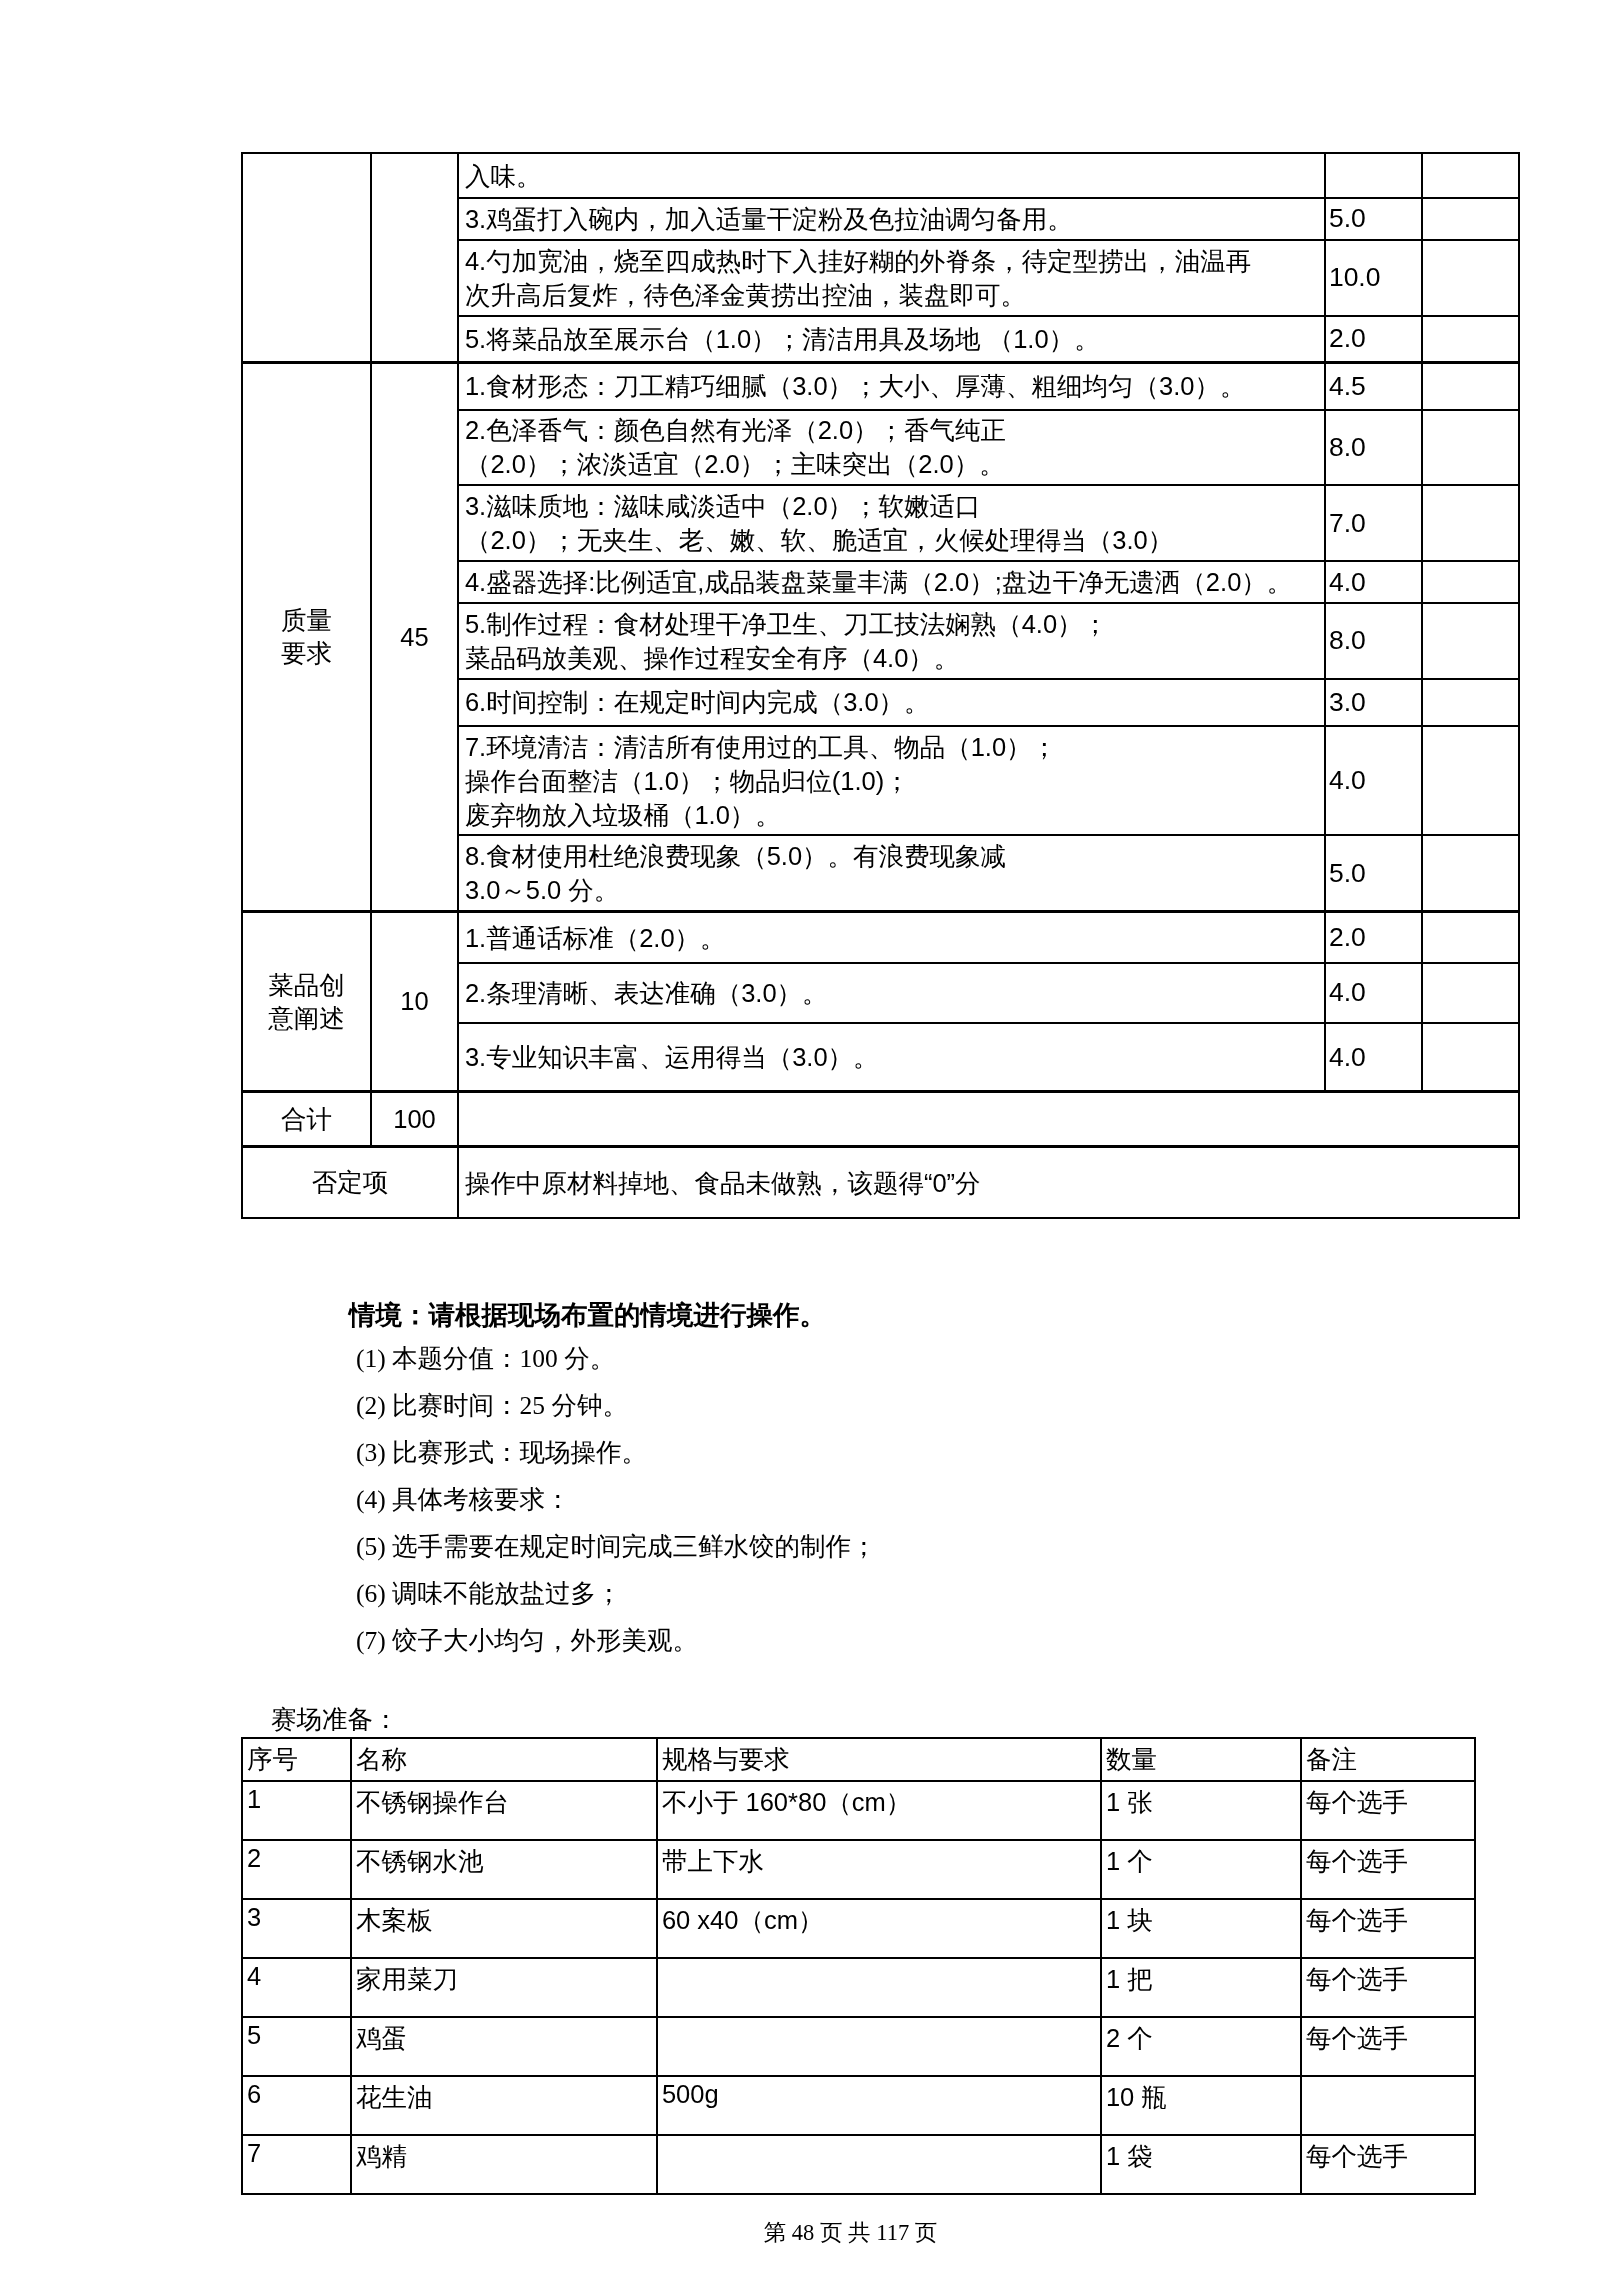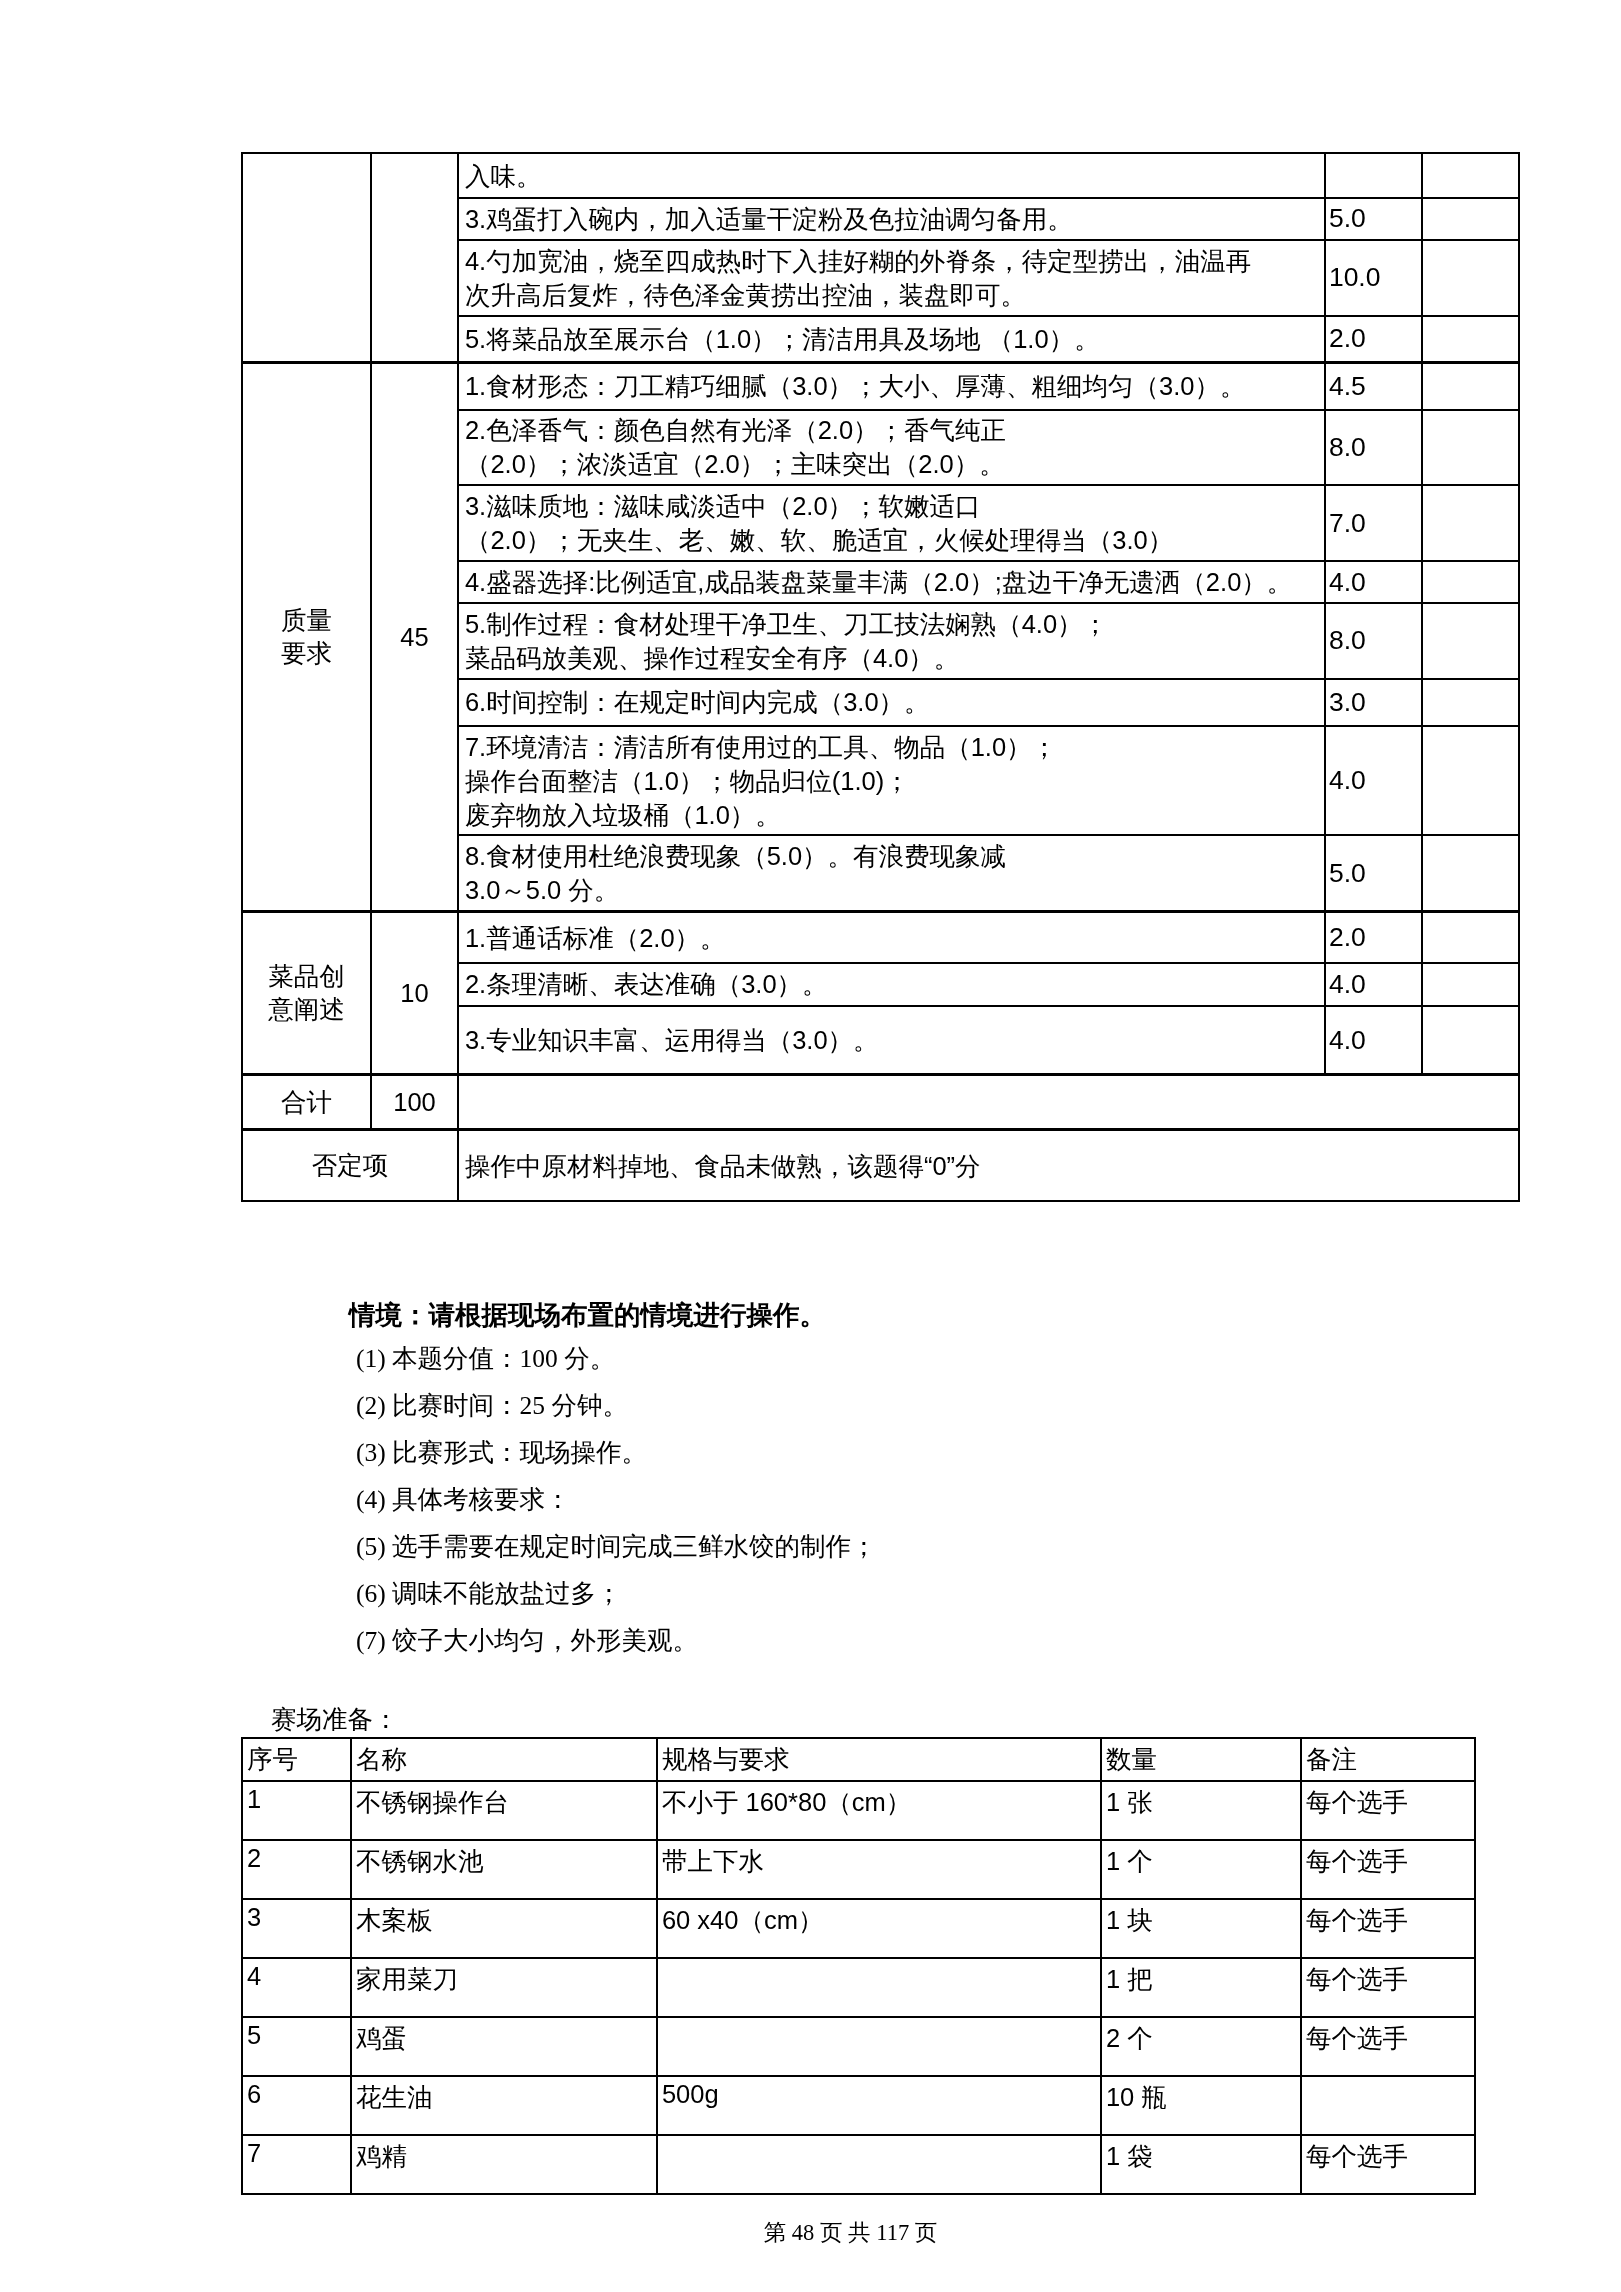--- a/index.html
+++ b/index.html
@@ -208,21 +208,21 @@
       </tr>
 
       <tr class="sec" style="height:51px">
         <td class="lbl" rowspan="3">菜品创
 意阐述</td>
         <td class="lbl" rowspan="3">10</td>
         <td class="content">1.普通话标准（2.0）。</td>
         <td class="score">2.0</td>
         <td></td>
       </tr>
-      <tr style="height:43px">
+      <tr style="height:60px">
         <td class="content">2.条理清晰、表达准确（3.0）。</td>
         <td class="score">4.0</td>
         <td></td>
       </tr>
       <tr style="height:69px">
         <td class="content">3.专业知识丰富、运用得当（3.0）。</td>
         <td class="score">4.0</td>
         <td></td>
       </tr>
 

